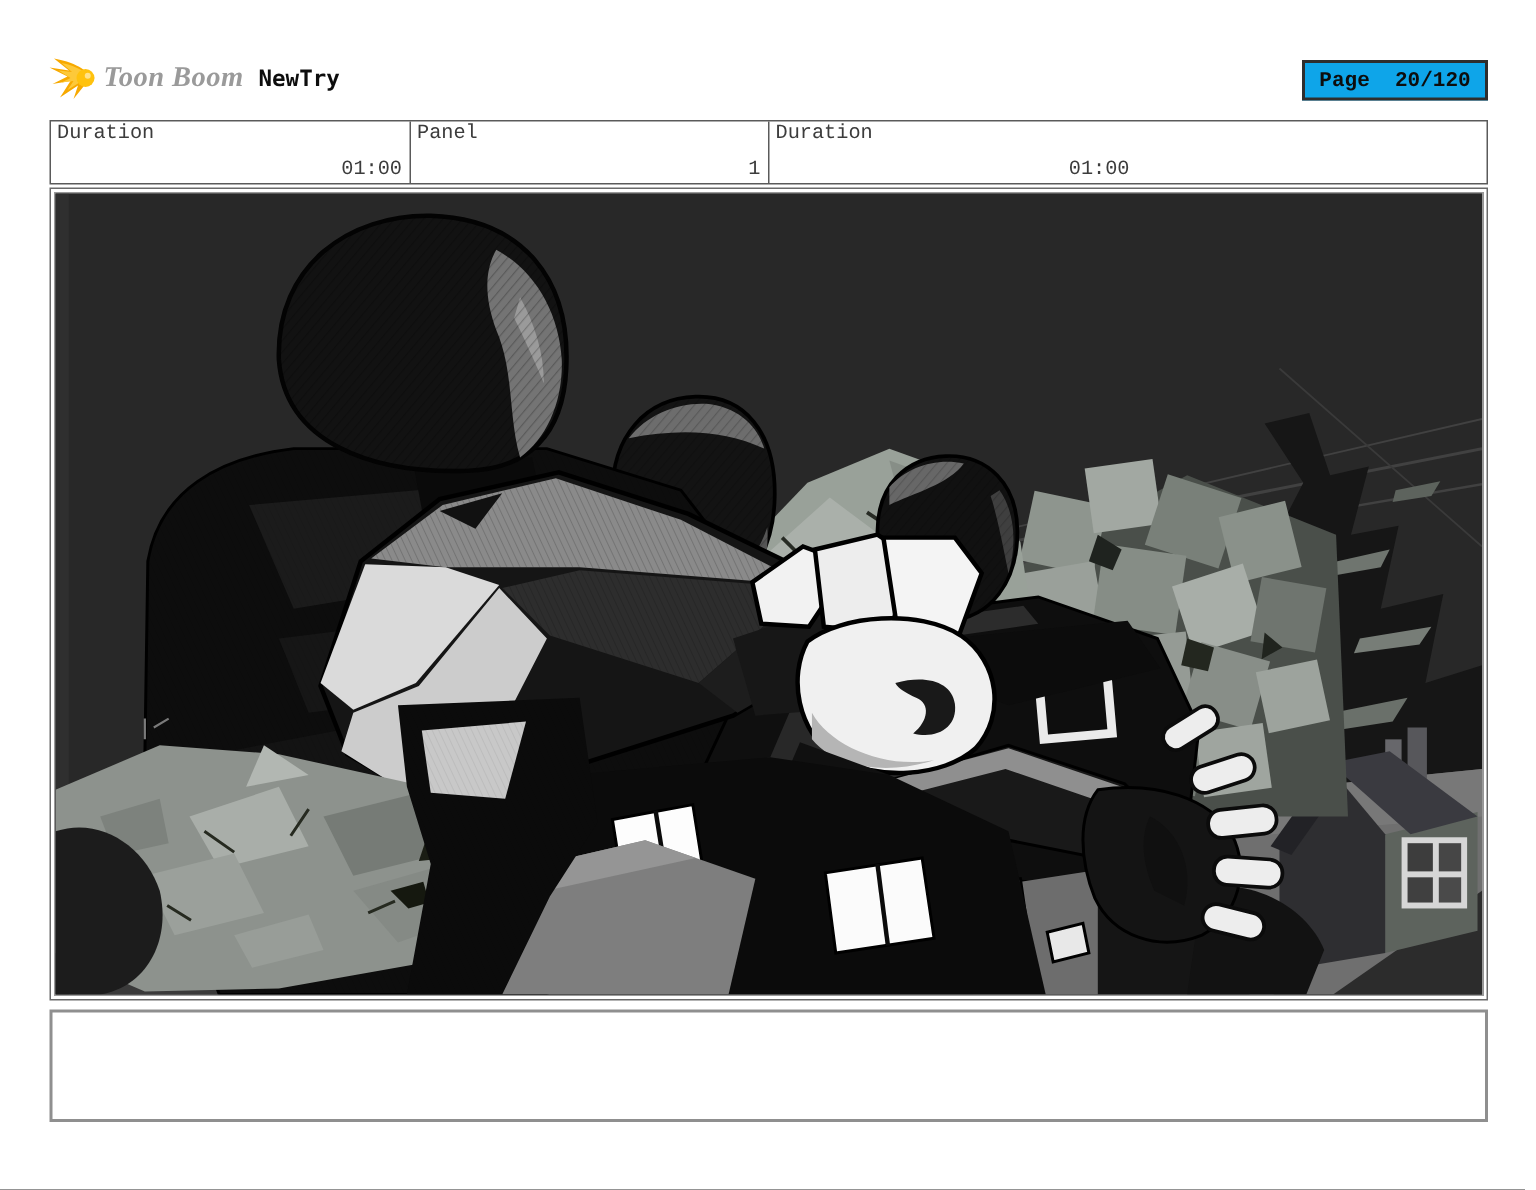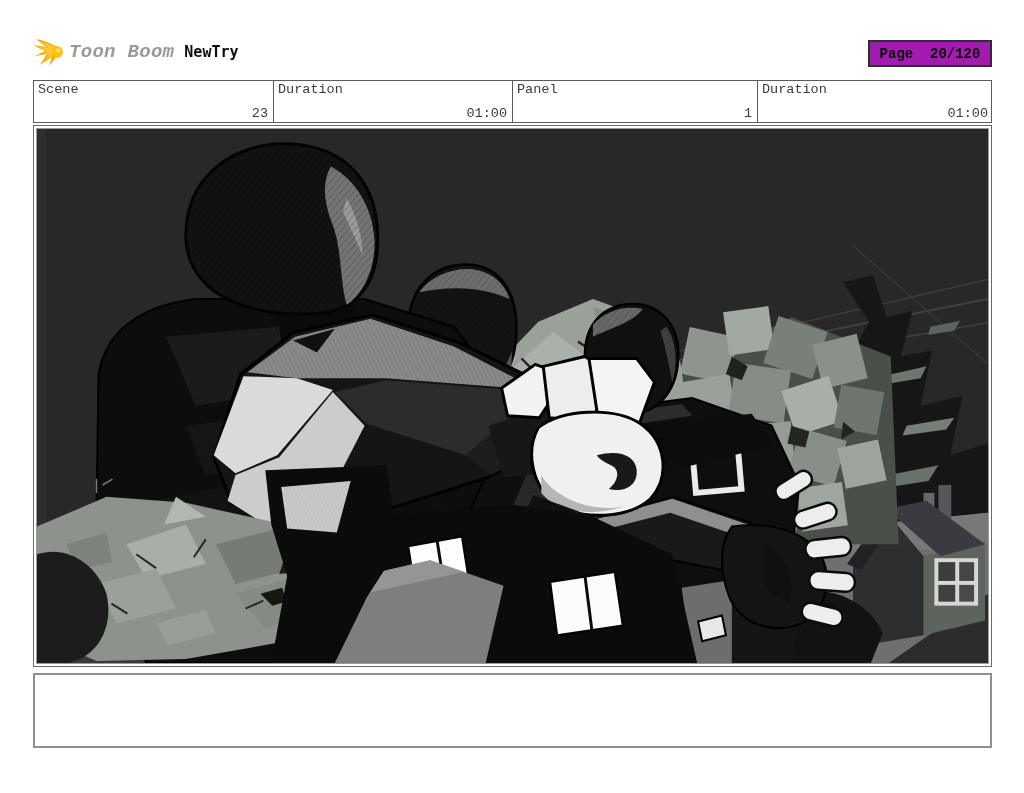--- a/index.html
+++ b/index.html
@@ -4,31 +4,31 @@
 <style>
   html,body{margin:0;padding:0;}
   body{
     width:1024px;height:793px;position:relative;background:#ffffff;
     font-family:"Liberation Mono","DejaVu Sans Mono",monospace;
     overflow:hidden;
   }
   .header-logo{position:absolute;left:33px;top:37px;height:30px;display:flex;align-items:center;}
   .logo-icon{width:32px;height:30px;display:block;}
   .brand-text{
-    font-family:Liberation Mono, monospace;
+    font-family:Liberation Serif, serif;
     font-style:italic;font-weight:bold;font-size:19px;color:#9a9a9a;
     margin-left:4px;letter-spacing:0.3px;
   }
   .project-title{
     font-family:"DejaVu Sans Mono","Liberation Mono",monospace;
     font-weight:bold;font-size:15px;color:#0d0d0d;margin-left:10px;margin-top:0;
   }
   .page-box{
     position:absolute;left:868px;top:40px;width:124px;height:27px;
-    border:2px solid #2e2e2e;box-sizing:border-box;background:#a21caf;
+    border:2px solid #2e2e2e;box-sizing:border-box;background:#0ea5e9;
     display:flex;align-items:center;justify-content:center;
     font-weight:bold;font-size:14px;color:#0d0d0d;white-space:pre;
   }
   .info-table{
     position:absolute;left:33px;top:80px;width:959px;height:43px;
     display:grid;grid-template-columns:240px 239px 245px 235px;
     border:1px solid #5a5a5a;box-sizing:border-box;background:#fff;
   }
   .info-cell{position:relative;border-right:1px solid #5a5a5a;box-sizing:border-box;}
   .info-cell:last-child{border-right:none;}
@@ -61,24 +61,20 @@
   </svg>
   <span class="brand-text">Toon Boom</span>
   <span class="project-title">NewTry</span>
 </div>
 
 <div class="page-box">
   <span>Page  20/120</span>
 </div>
 
 <div class="info-table">
-  <div class="info-cell">
-    <span class="cell-label">Scene</span>
-    <span class="cell-value">23</span>
-  </div>
   <div class="info-cell">
     <span class="cell-label">Duration</span>
     <span class="cell-value">01:00</span>
   </div>
   <div class="info-cell">
     <span class="cell-label">Panel</span>
     <span class="cell-value">1</span>
   </div>
   <div class="info-cell">
     <span class="cell-label">Duration</span>

